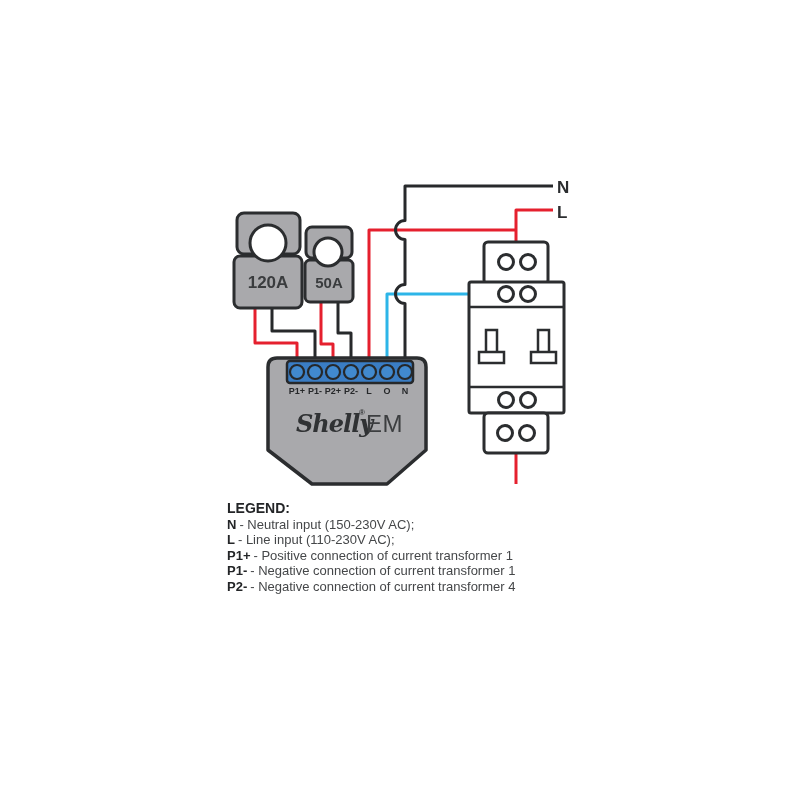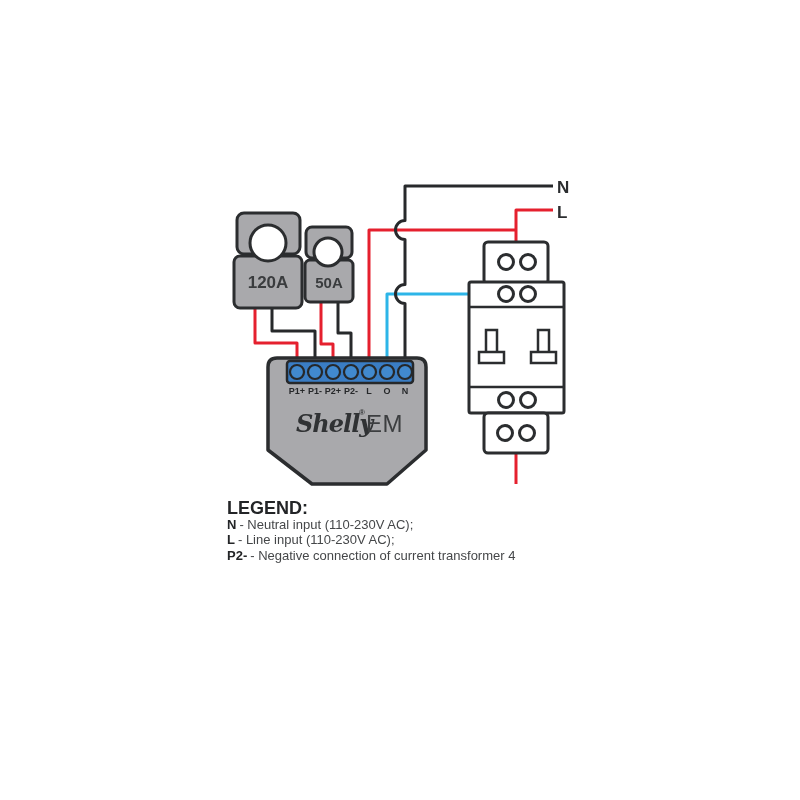--- a/index.html
+++ b/index.html
@@ -27,21 +27,21 @@
     position: absolute;
     left: 227px;
     top: 501px;
     color: #454749;
     font-size: 13px;
     line-height: 15.6px;
     white-space: nowrap;
   }
   .legend-title {
     font-weight: 700;
-    font-size: 18px;
+    font-size: 14px;
     color: #232527;
     line-height: 15.6px;
   }
   .legend-row { display: block; }
   .legend-term {
     font-weight: 700;
     color: #232527;
     margin-right: 3px;
   }
 </style>
@@ -128,18 +128,20 @@
       <circle cx="505" cy="433" r="7.5" fill="#ffffff" stroke="#2b2d2f" stroke-width="3"></circle>
       <circle cx="527" cy="433" r="7.5" fill="#ffffff" stroke="#2b2d2f" stroke-width="3"></circle>
     </g>
 
     <text x="557" y="193" class="pwr-label">N</text>
     <text x="557" y="218" class="pwr-label">L</text>
   </svg>
 
   <div class="legend">
     <div class="legend-title">LEGEND:</div>
-    <div class="legend-row"><span class="legend-term">N</span><span>- Neutral input (110-230V AC);</span></div>
+    <div class="legend-row"><span class="legend-term">N</span><span>- Neutral input (150-230V AC);</span></div>
     <div class="legend-row"><span class="legend-term">L</span><span>- Line input (110-230V AC);</span></div>
+    <div class="legend-row"><span class="legend-term">P1+</span><span>- Positive connection of current transformer 1</span></div>
+    <div class="legend-row"><span class="legend-term">P1-</span><span>- Negative connection of current transformer 1</span></div>
     <div class="legend-row"><span class="legend-term">P2-</span><span>- Negative connection of current transformer 4</span></div>
   </div>
 
 </div>
 
 </body></html>

